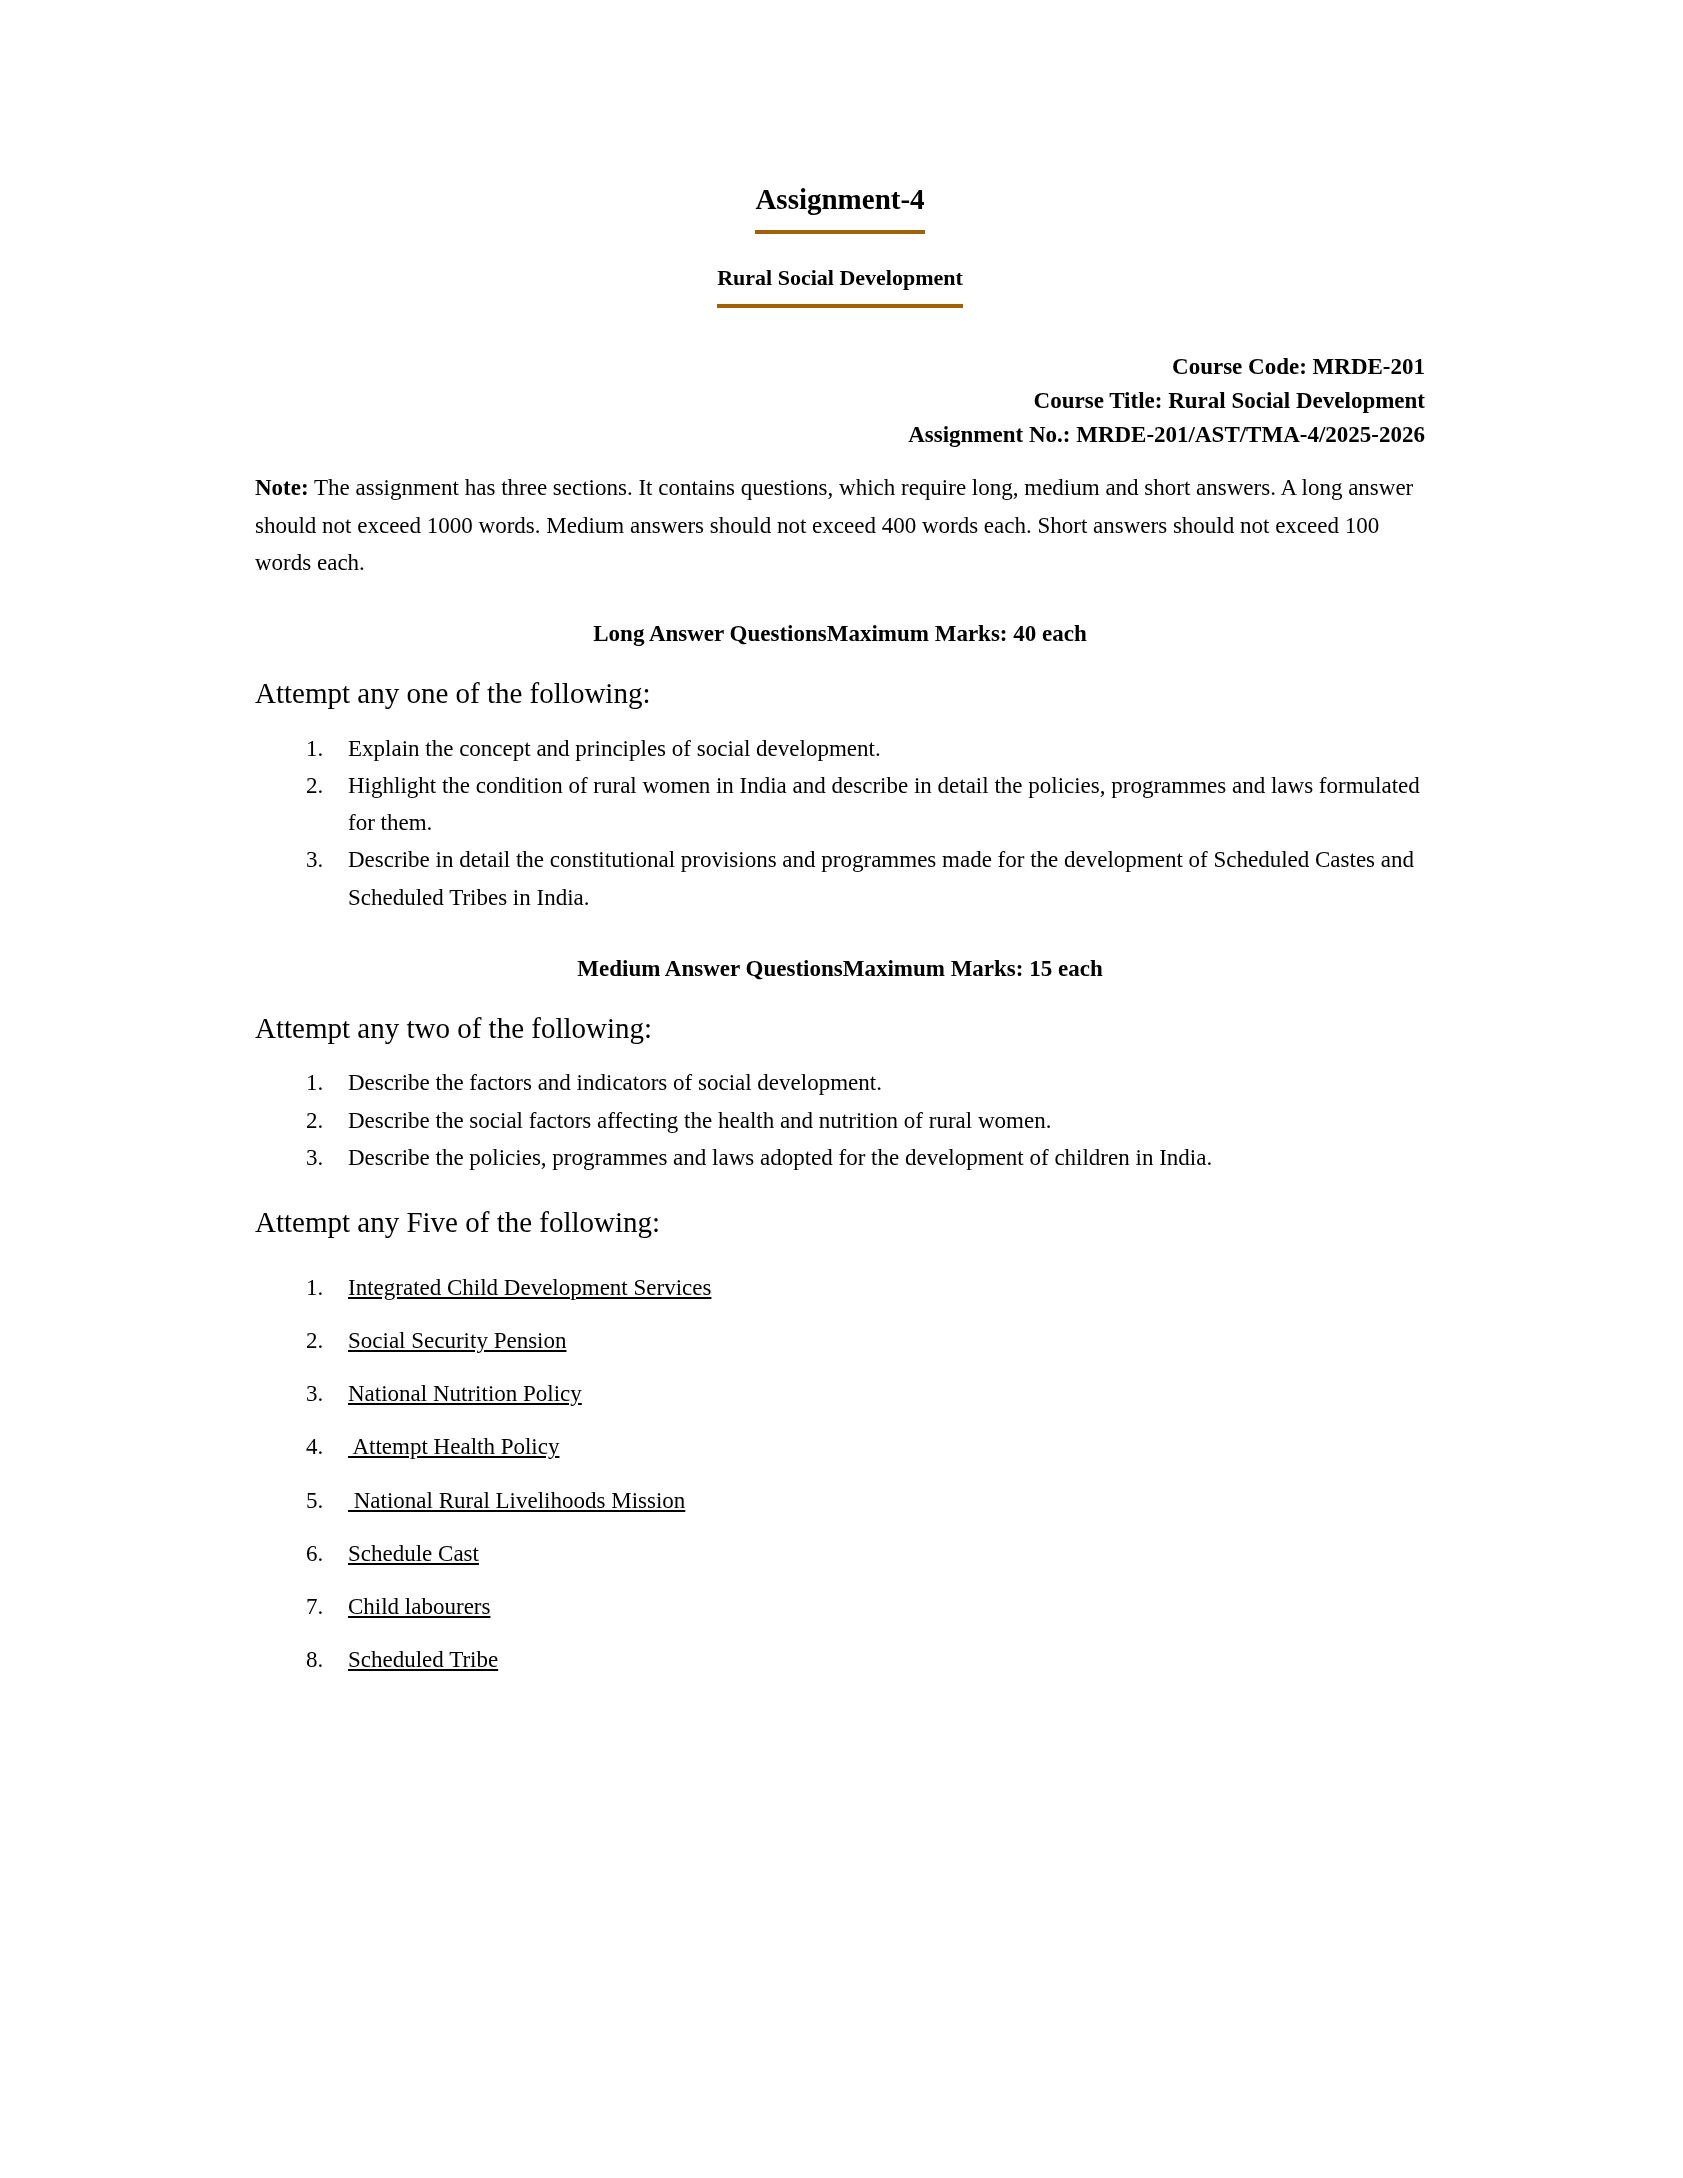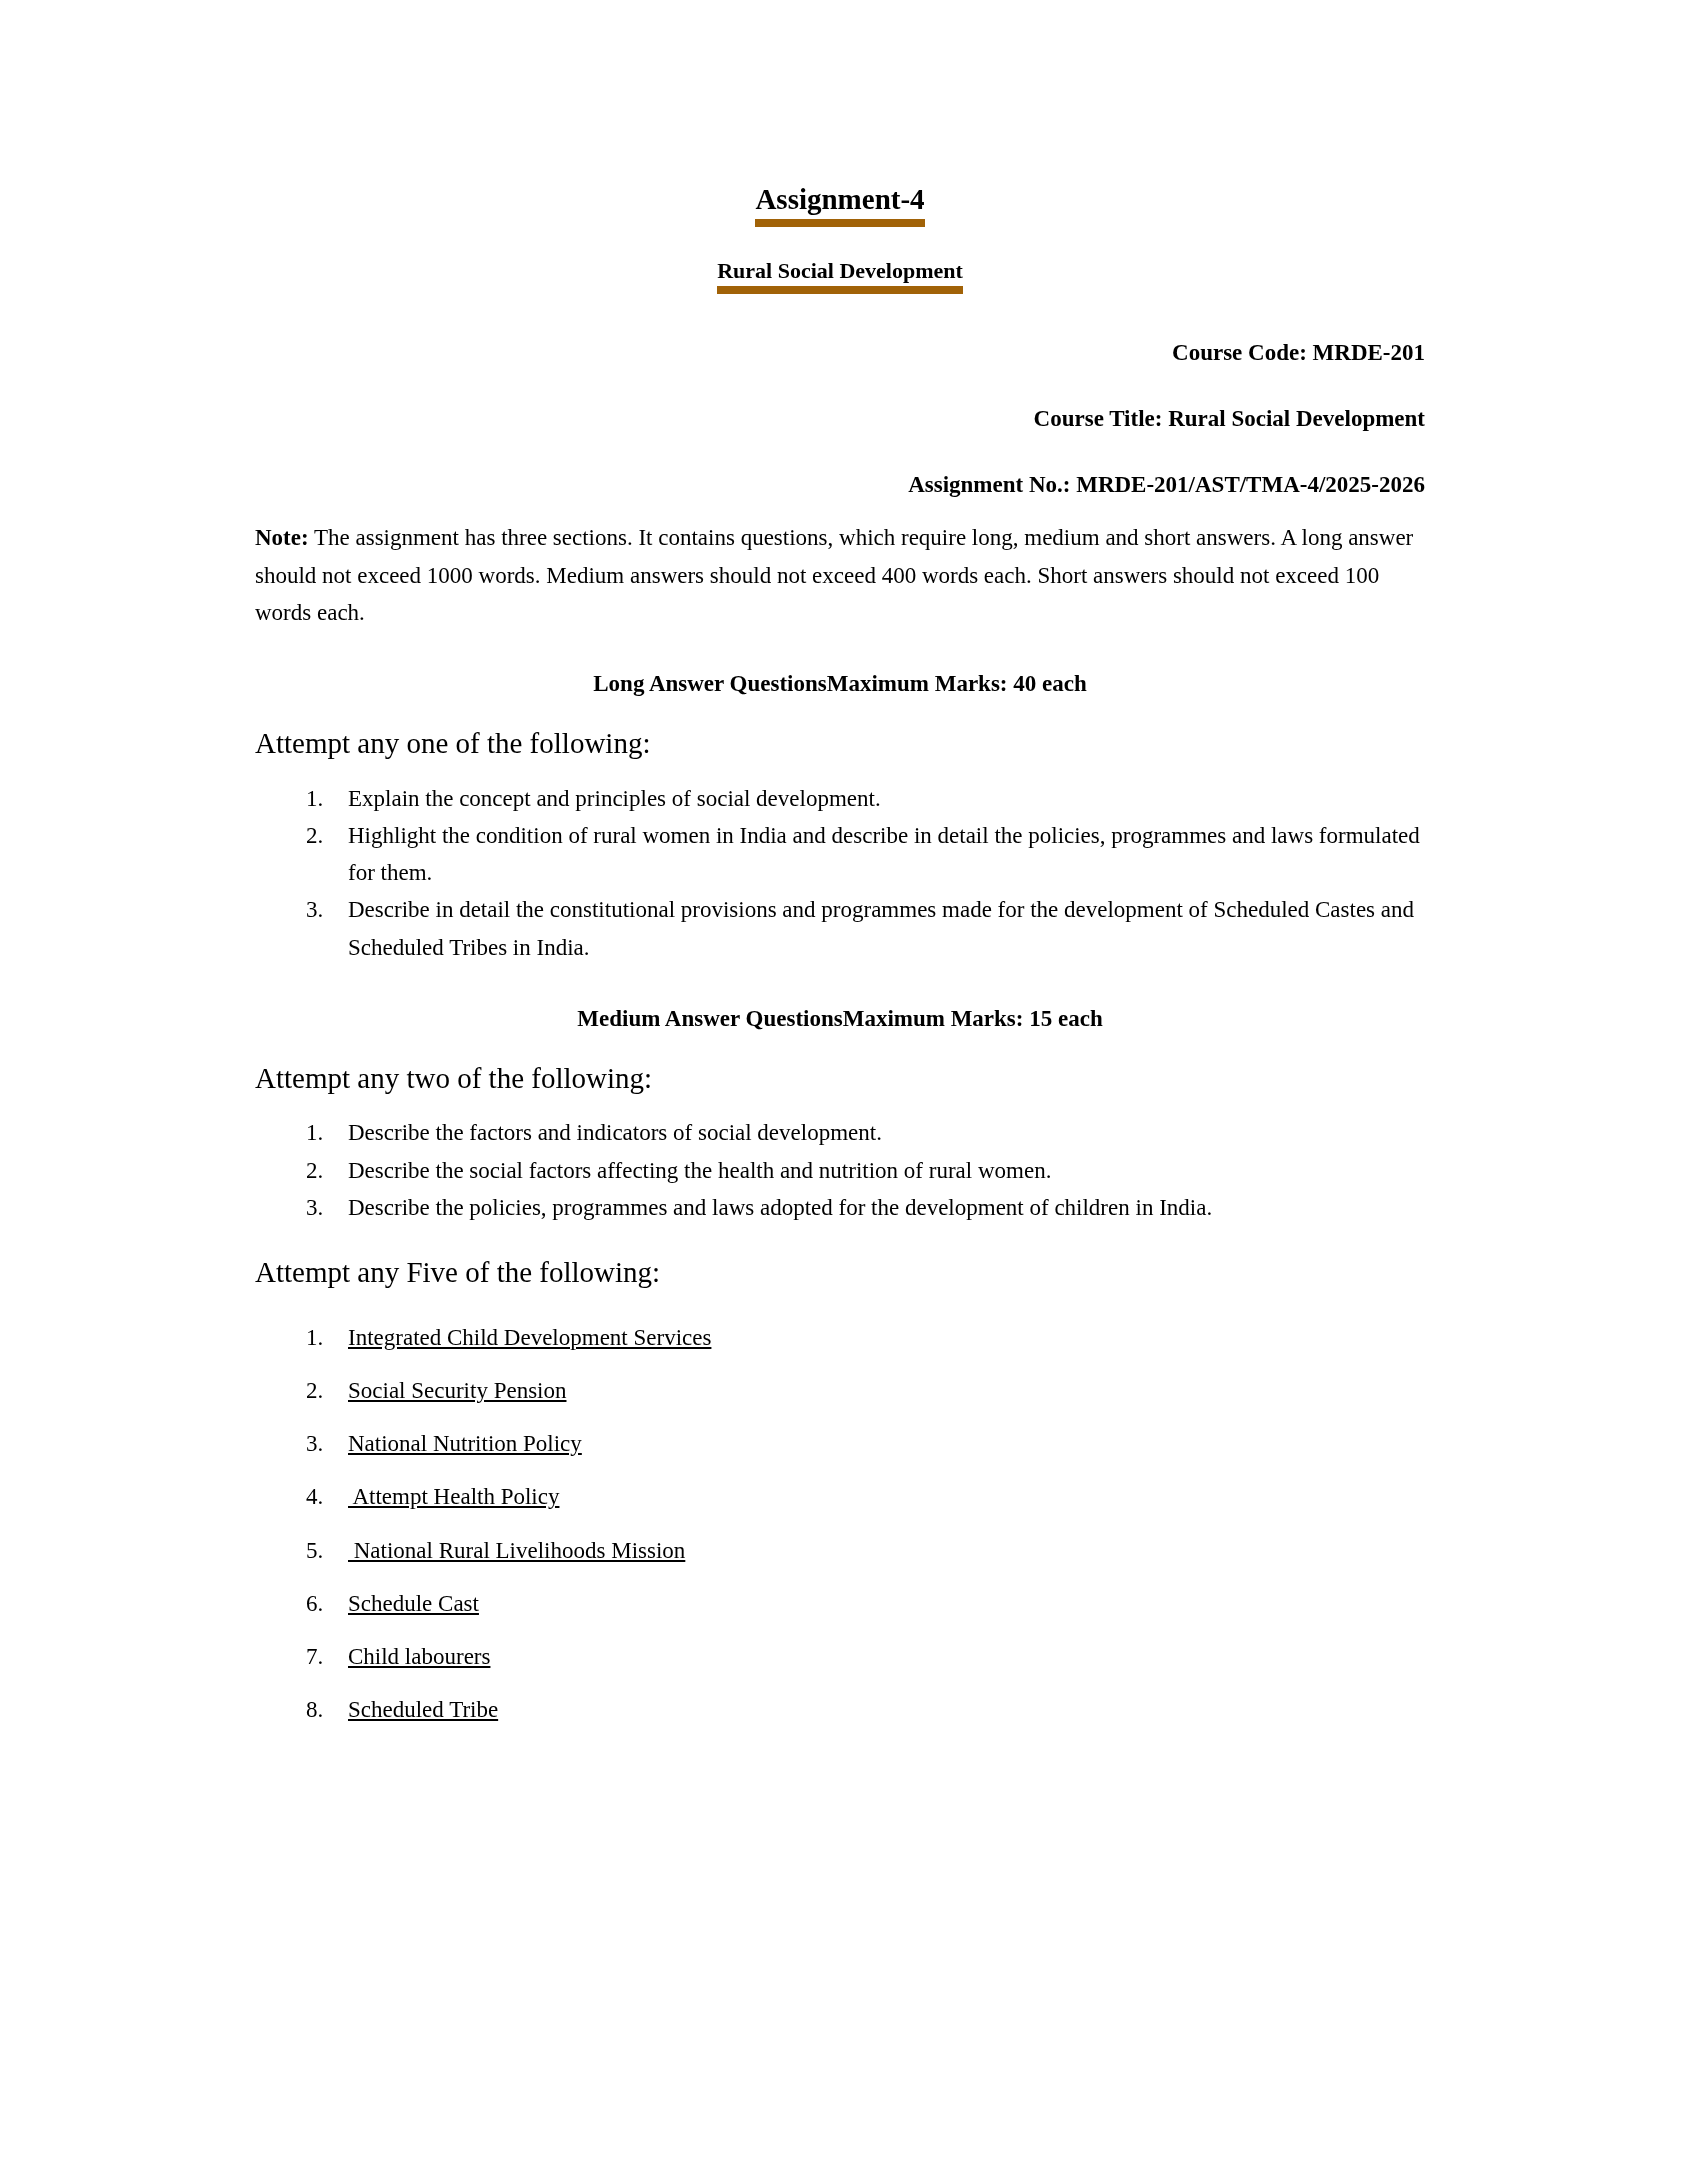--- a/index.html
+++ b/index.html
@@ -43,33 +43,33 @@
   }
   .doc-title-2 {
     margin: 0;
     padding-top: 32px;
     font-size: 22px;
     font-weight: bold;
     line-height: 1.1;
   }
   .ul-text {
     display: inline-block;
-    border-bottom: 8px solid #a16207;
-    padding-bottom: 3px;
+    border-bottom: 4px solid #a16207;
+    padding-bottom: 14px;
   }
 
   
   .meta {
     margin-top: 42px;
     text-align: right;
     font-size: 23px;
     font-weight: bold;
     line-height: 1.47;
   }
-  .meta div { white-space: nowrap; margin-top: 32px; }
+  .meta div { white-space: nowrap; }
 
   
   .note {
     margin-top: 18px;
     font-size: 23px;
     line-height: 1.62;
     text-align: left;
   }
   .note b { font-weight: bold; }
 

